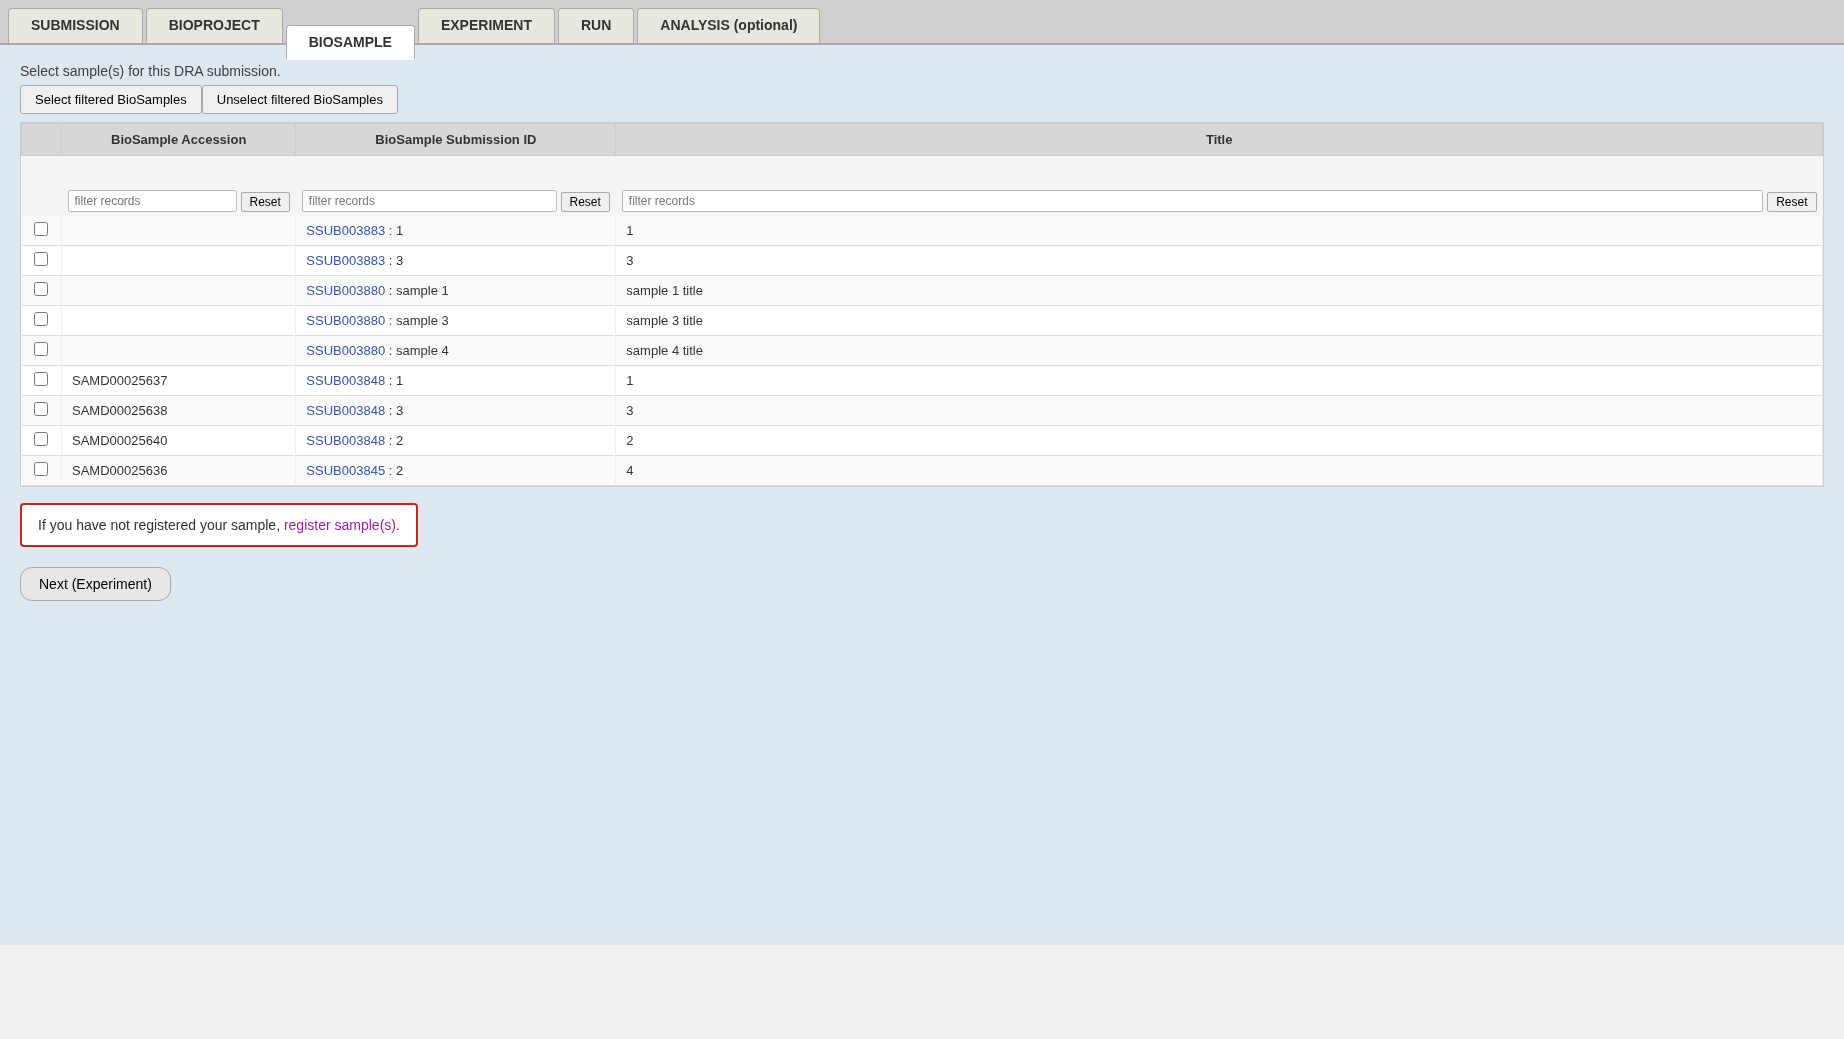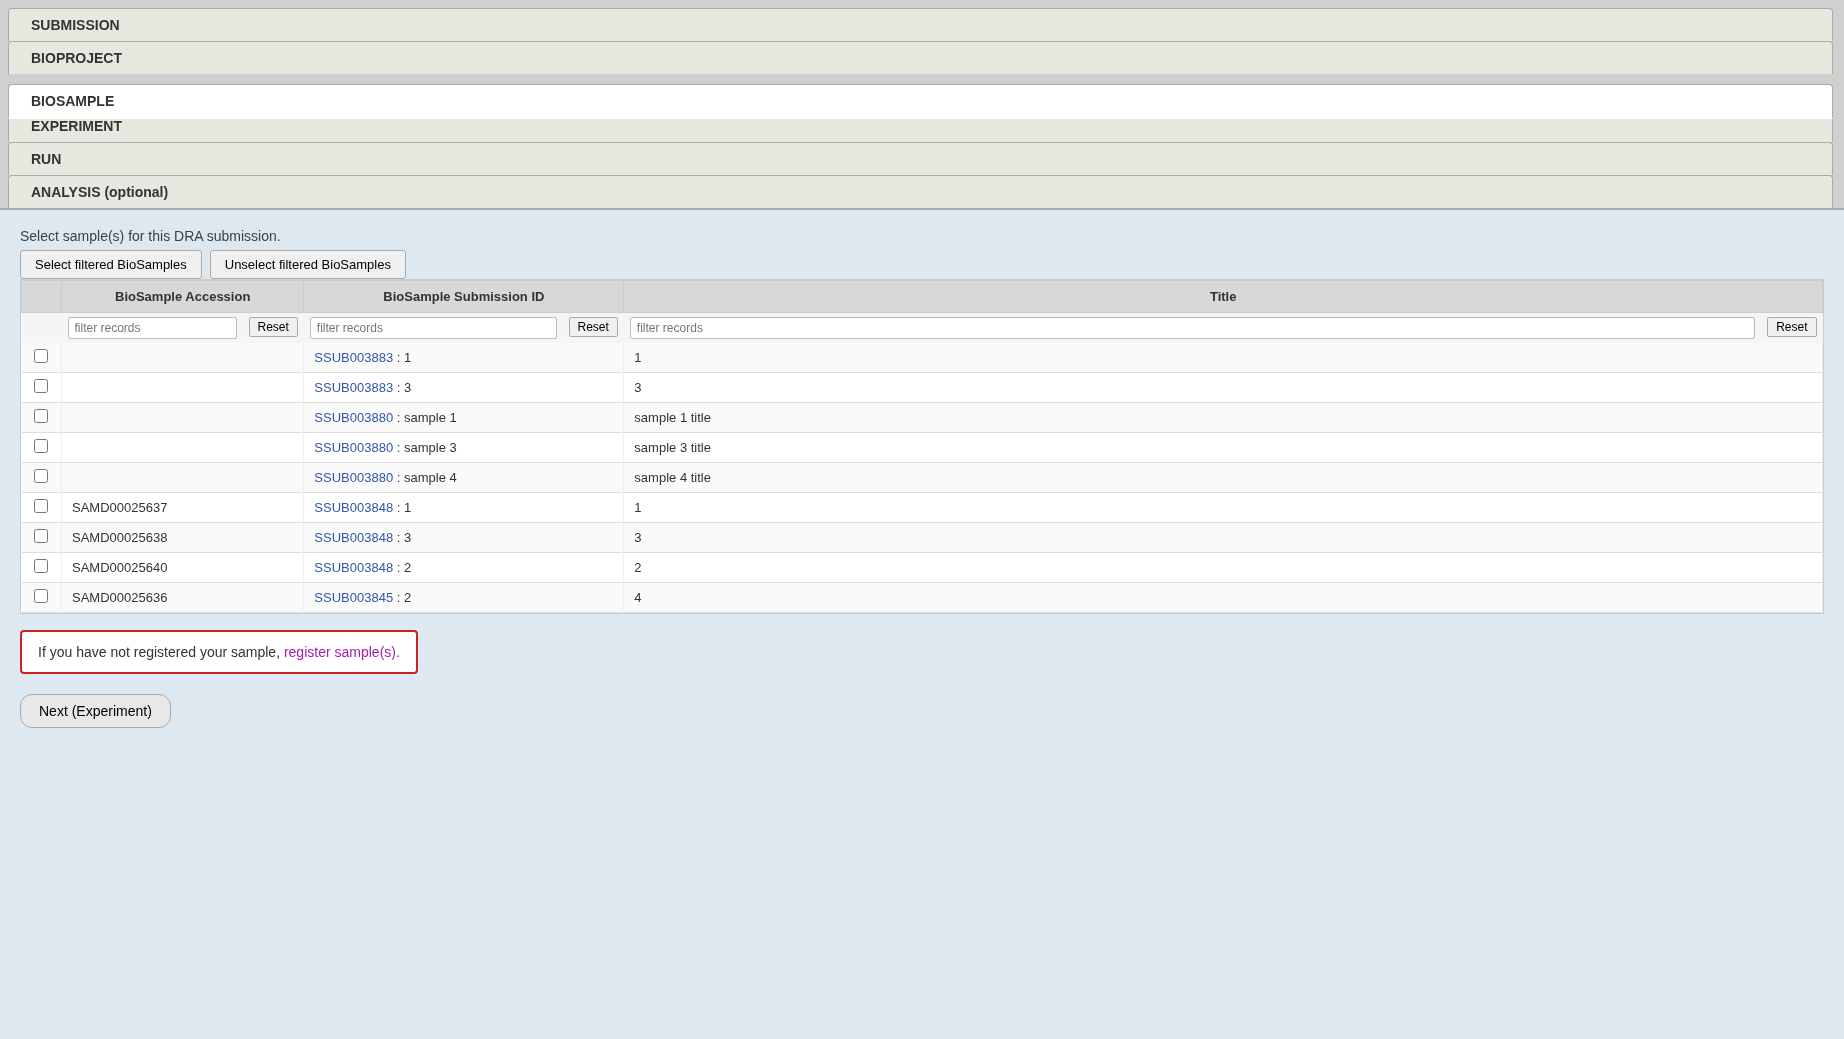--- a/index.html
+++ b/index.html
@@ -10,58 +10,56 @@
       color: #333;
     }
 
     
     .tabs {
       display: flex;
       gap: 0;
       background: #d0d0d0;
       padding: 8px 8px 0 8px;
       border-bottom: 2px solid #aaa;
-      flex-direction: column;
     }
     .tab {
       padding: 8px 22px;
       border: 1px solid #aaa;
       border-bottom: none;
       background: #e8e8e0;
       cursor: pointer;
       font-weight: bold;
       font-size: 14px;
       margin-right: 3px;
       border-radius: 4px 4px 0 0;
     }
     .tab.active {
       background: #fff;
       border-bottom: 2px solid #fff;
       position: relative;
-      top: 10px;
+      top: 17px;
     }
 
     
     .content {
       background: #dde8f0;
       padding: 18px 20px;
       min-height: 900px;
     }
 
     .description {
       font-size: 14px;
       margin-bottom: 6px;
       color: #404040;
     }
 
     
     .action-buttons {
       display: flex;
-      gap: 8px;
-      margin-bottom: 0;
+      margin-bottom: 8px;
     }
     .btn {
       padding: 6px 14px;
       background: #f0f0f0;
       border: 1px solid #aaa;
       border-radius: 3px;
       cursor: pointer;
       font-size: 13px;
     }
 
@@ -95,22 +93,23 @@
     thead th:nth-child(3) {
       width: 320px;
     }
     .filter-row td {
       background: #f5f5f5;
       padding: 4px 6px;
     }
 
     .filter-cell {
       display: flex;
-      align-items: flex-start;
-      gap: 12px;
+      align-items: flex-end;
+      gap: 4px;
+      margin-top: 30px;
     }
     .filter-input {
       flex: 1;
       padding: 3px 6px;
       border: 1px solid #bbb;
       border-radius: 2px;
       font-size: 12px;
       color: #999;
       background: #fff;
     }

